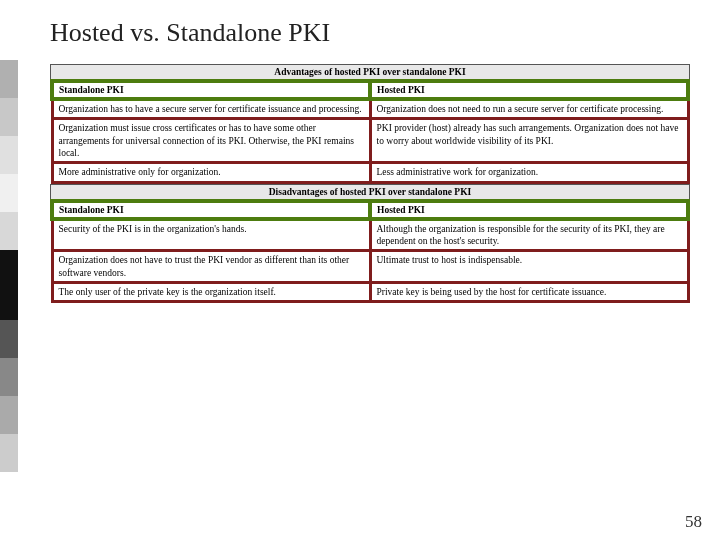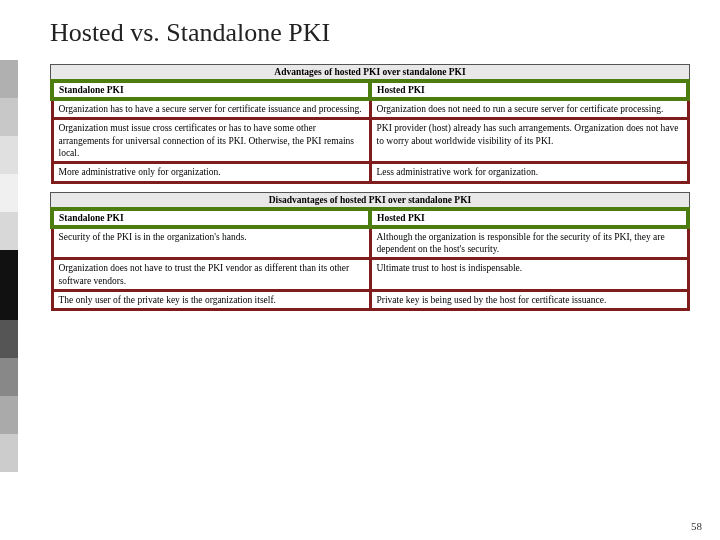--- a/index.html
+++ b/index.html
@@ -45,21 +45,21 @@
     }
 
     .content-area {
       width: 100%;
     }
 
     table {
       width: 100%;
       border-collapse: collapse;
       font-size: 9.5px;
-      margin-bottom: 8px;
+      margin-bottom: 0;
       font-family: 'Times New Roman', Times, serif;
     }
 
     table caption {
       font-weight: bold;
       font-size: 9.5px;
       background: #e8e8e8;
       border: 1px solid #555;
       border-bottom: none;
       padding: 2px 4px;
@@ -80,21 +80,21 @@
       padding: 2px 5px;
       vertical-align: top;
       font-size: 9.5px;
       line-height: 1.3;
     }
 
     .page-number {
       position: absolute;
       bottom: 8px;
       right: 18px;
-      font-size: 11px;
+      font-size: 17px;
       color: #333;
       font-family: 'Times New Roman', Times, serif;
     }
   </style>
 </head>
 <body>
 
 <div class="slide-container">
 
   <div class="color-tabs">

